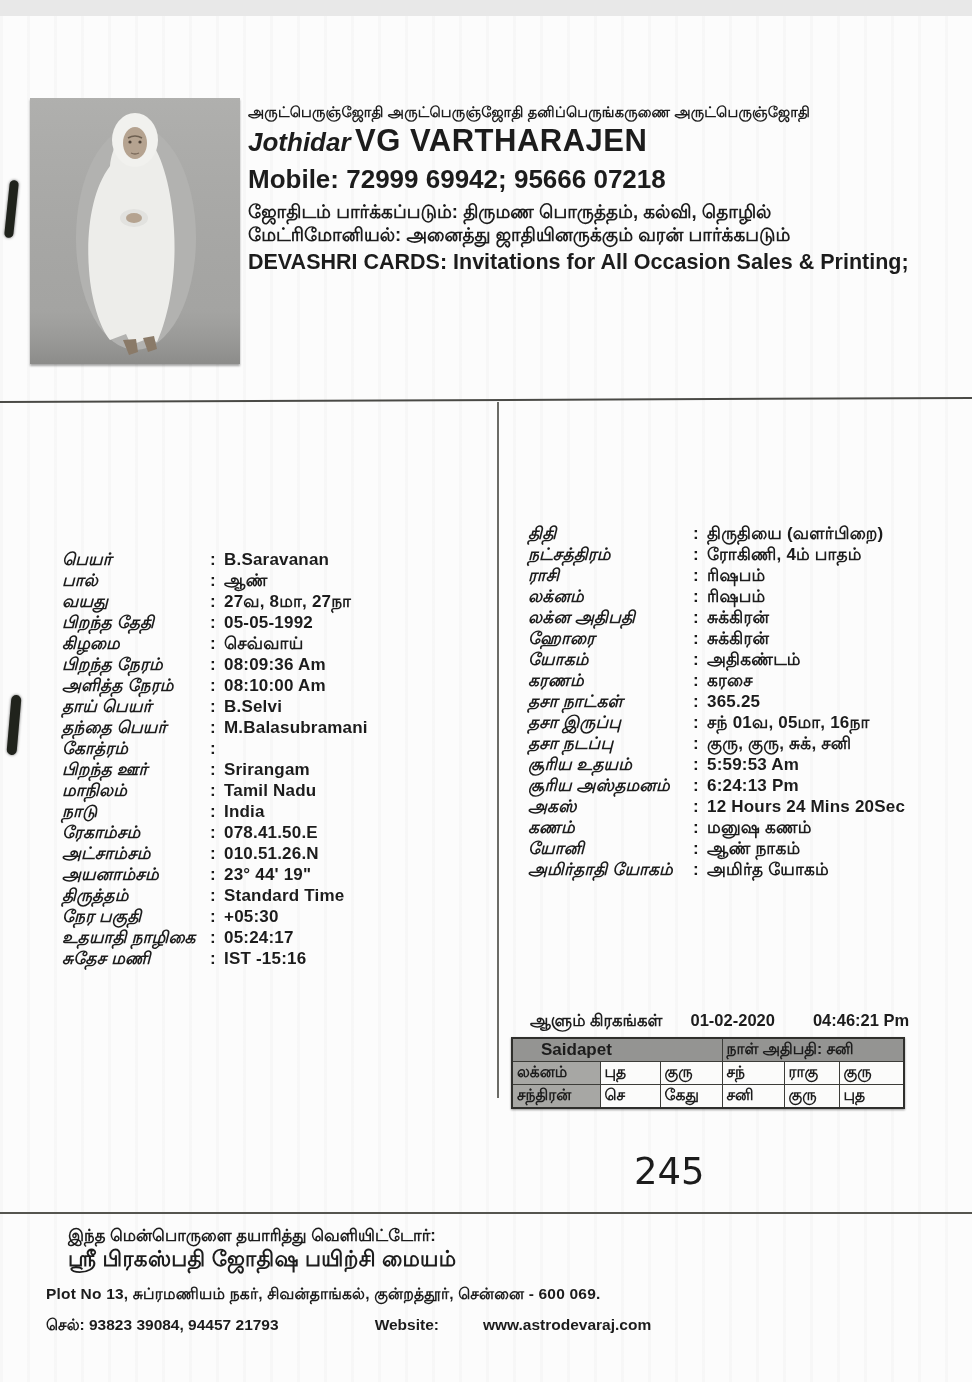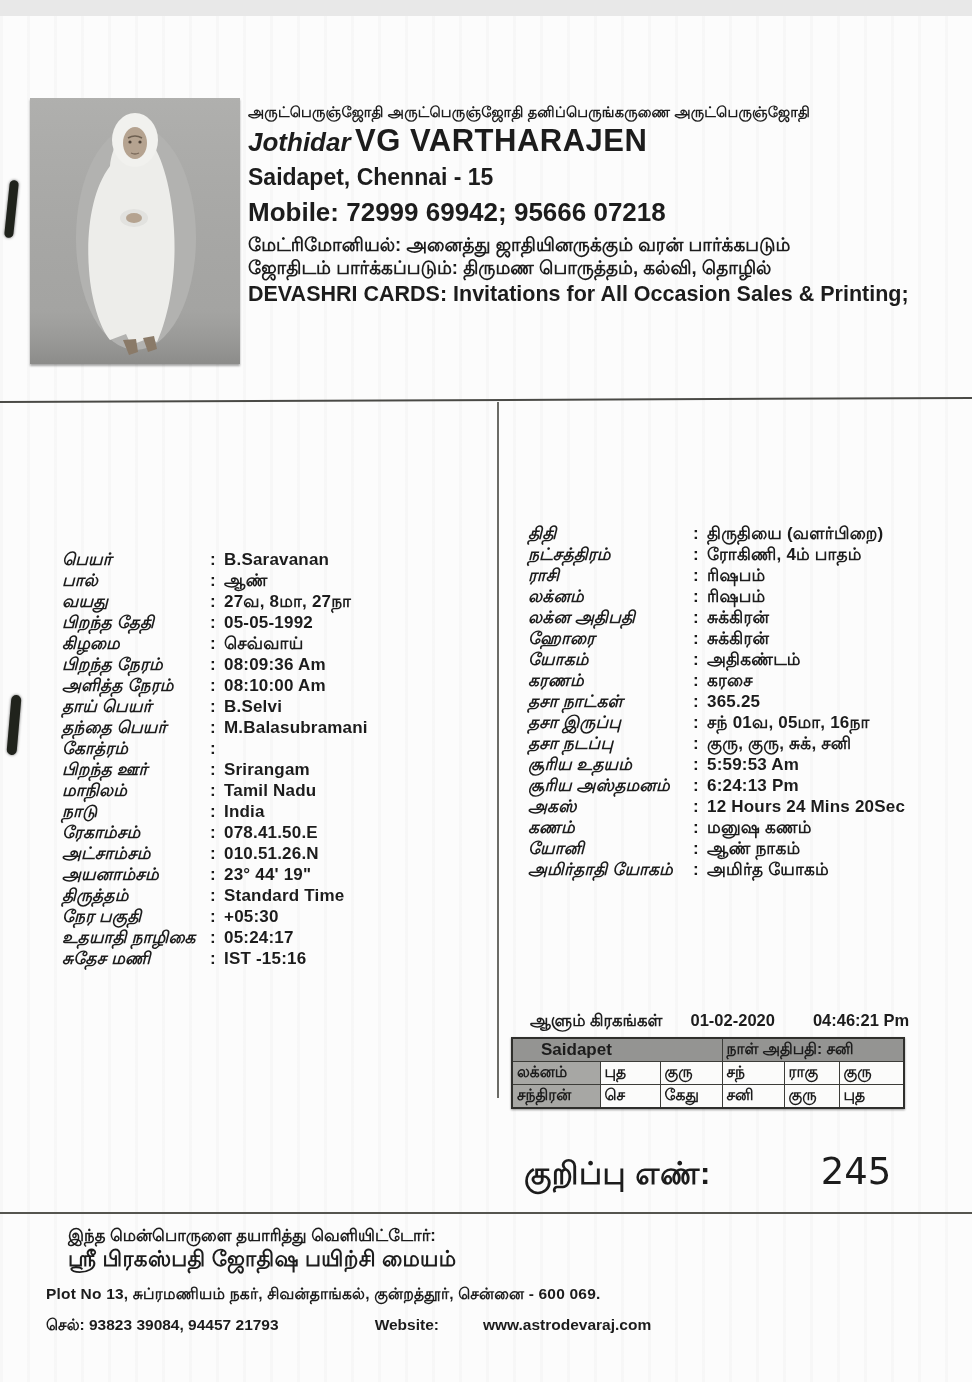--- a/index.html
+++ b/index.html
@@ -120,24 +120,23 @@
       <path d="M113 240 l5 14 l9 -3 l-3 -13 z" fill="#8a7a68"></path>
     </svg>
   </div>
 
   <div class="header">
     <div class="mantra">அருட்பெருஞ்ஜோதி அருட்பெருஞ்ஜோதி தனிப்பெருங்கருணை அருட்பெருஞ்ஜோதி</div>
     <div class="title-line">
       <span class="title-prefix">Jothidar</span>
       <span class="title-name">VG VARTHARAJEN</span>
     </div>
-    <div class="addr">Saidapet, Chennai - 15</div>
     <div class="mobile">Mobile: 72999 69942; 95666 07218</div>
+    <div class="svc">ஜோதிடம் பார்க்கப்படும்: திருமண பொருத்தம், கல்வி, தொழில்</div>
     <div class="svc">மேட்ரிமோனியல்: அனைத்து ஜாதியினருக்கும் வரன் பார்க்கபடும்</div>
-    <div class="svc">ஜோதிடம் பார்க்கப்படும்: திருமண பொருத்தம், கல்வி, தொழில்</div>
     <div class="cards">DEVASHRI CARDS: Invitations for All Occasion Sales &amp; Printing;</div>
   </div>
 
   <div class="divider d1"></div>
 
   <div class="col left">
 
       <div class="row">
         <span class="lbl">பெயர்</span>
         <span class="colon">:</span>
@@ -399,21 +398,20 @@
       <td class="cell">செ</td>
       <td class="cell">கேது</td>
       <td class="cell">சனி</td>
       <td class="cell">குரு</td>
       <td class="cell">புத</td>
     </tr>
   </tbody>
     </table>
 
   <div class="note-line">
-    <span class="note-label">குறிப்பு எண்:</span>
     <span class="note-value">245</span>
   </div>
 
   <div class="divider d2"></div>
 
   <div class="footer">
     <div class="f1">
       <span class="prefix">இந்த மென்பொருளை தயாரித்து வெளியிட்டோர்:</span>
       <span class="publisher">ஸ்ரீ பிரகஸ்பதி ஜோதிஷ பயிற்சி மையம்</span>
     </div>

